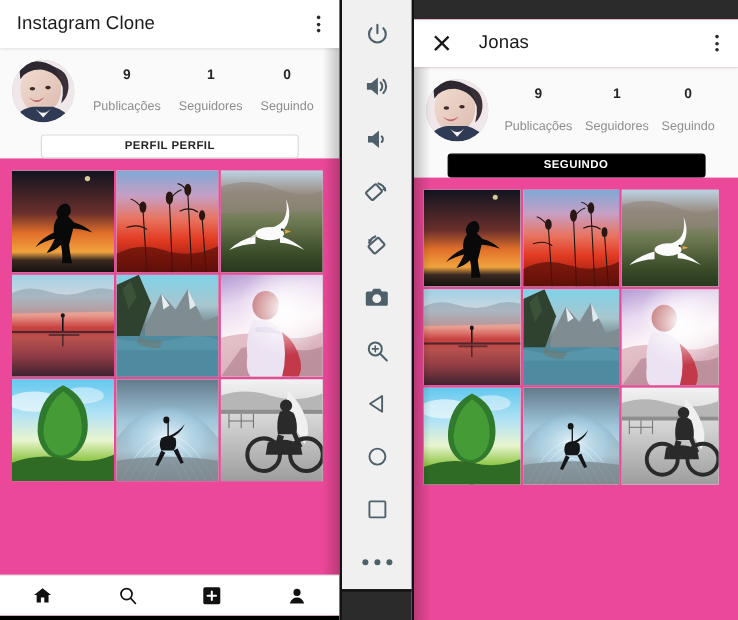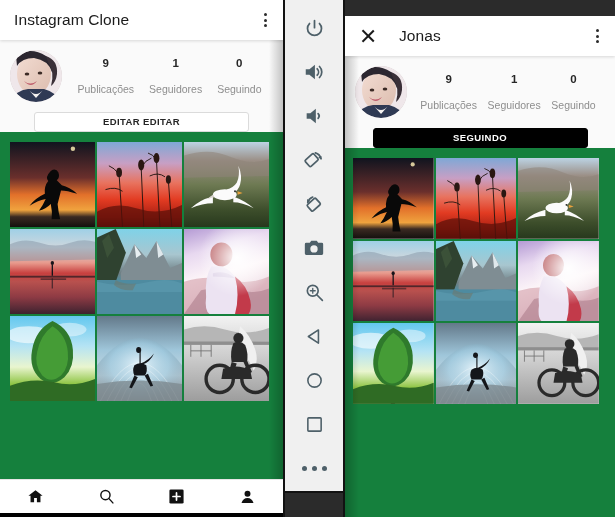--- a/index.html
+++ b/index.html
@@ -22,21 +22,21 @@
     font-family: "Liberation Mono", monospace;
     font-size: 13px;
     color: #a9b7c6;
     white-space: pre;
     letter-spacing: .3px;
   }
 
   
   .device {
     position: absolute;
-    background: #15803d;
+    background: #ec4899;
     overflow: hidden;
   }
   .device-left  { left: 0px;   top: 0px; width: 283px; height: 517px; }
   .device-right { left: 345px; top: 16px; width: 270px; height: 517px; }
 
   .device-left::after, .device-right::after {
     content: ""; position: absolute; left:0; right:0; bottom:0;
     height: 4px; background: #000;
   }
 
@@ -254,21 +254,21 @@
             <span class="stat-num">1</span>
             <span class="stat-label">Seguidores</span>
           </div>
           <div class="stat">
             <span class="stat-num">0</span>
             <span class="stat-label">Seguindo</span>
           </div>
         </div>
       </div>
 
-      <div class="action-btn btn-outline">EDITAR EDITAR</div>
+      <div class="action-btn btn-outline">PERFIL PERFIL</div>
     </div>
 
     <div class="grid grid-left">
 
       <div class="cell">
         <svg viewBox="0 0 100 100" preserveAspectRatio="none" xmlns="http://www.w3.org/2000/svg">
           <defs>
               <linearGradient id="g1" x1="0" y1="0" x2="0" y2="1">
             <stop offset="0%" stop-color="#10141f"></stop>
                 <stop offset="42%" stop-color="#6a2f2c"></stop>

